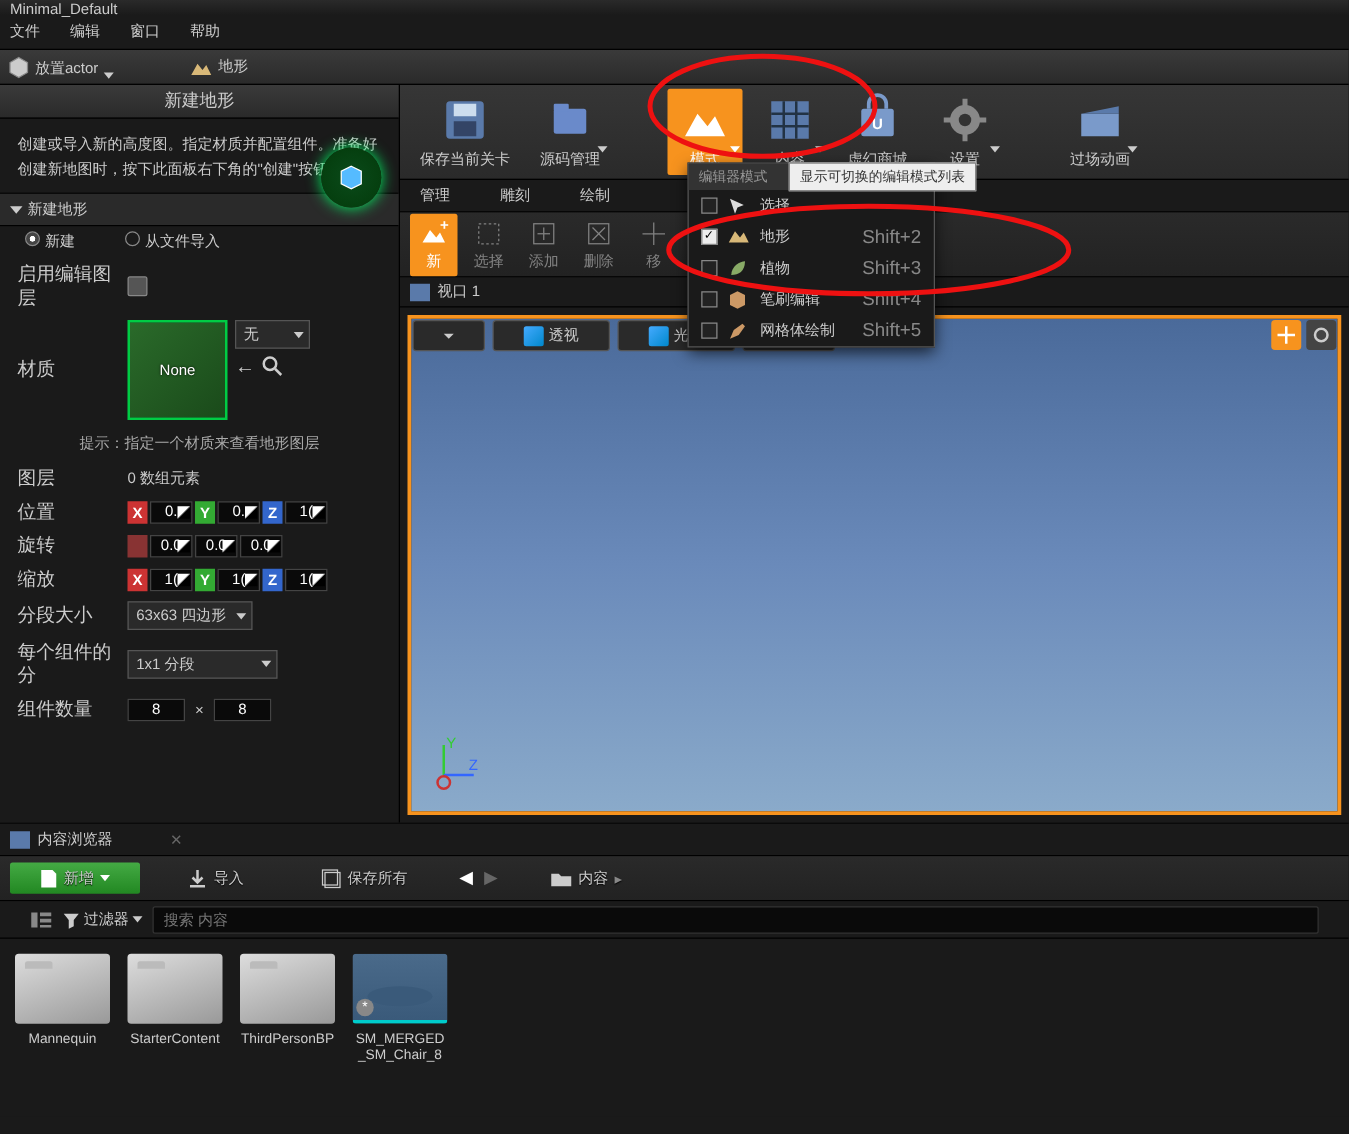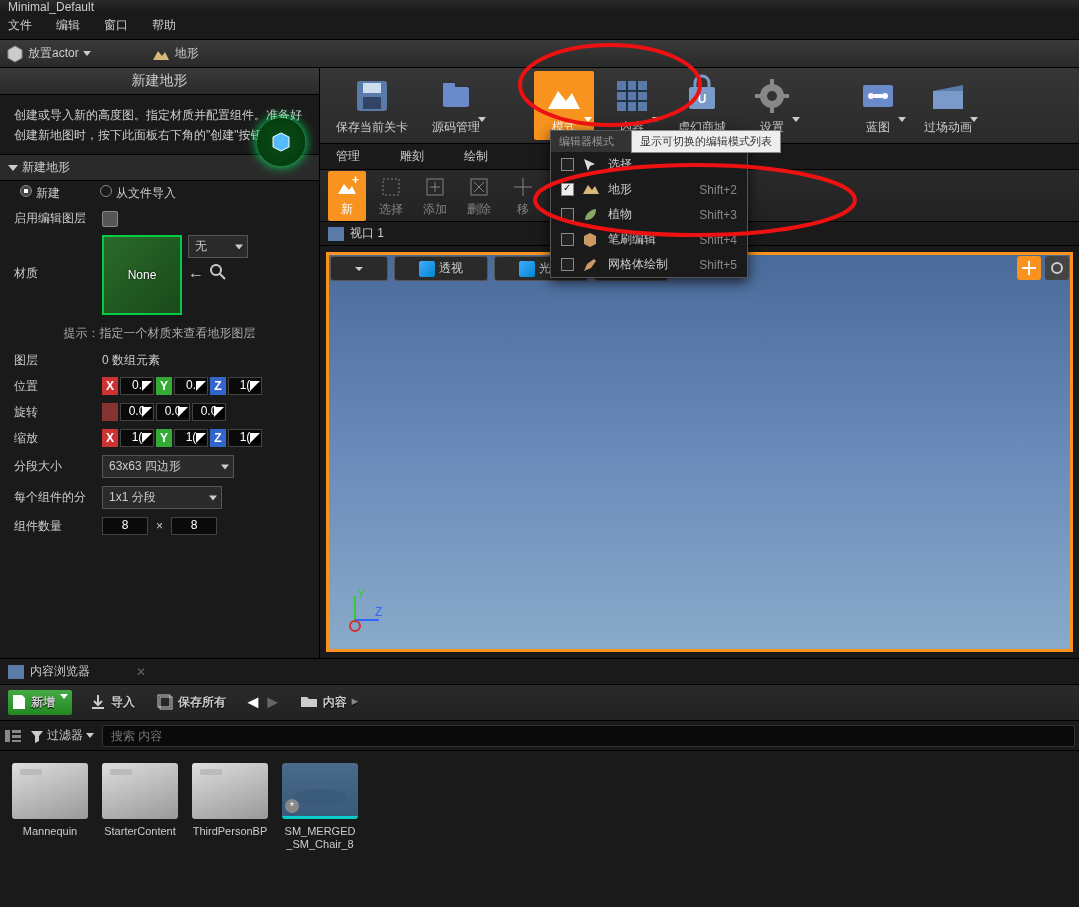--- a/index.html
+++ b/index.html
@@ -1,33 +1,33 @@
 <!DOCTYPE html>
 <html><head>
 <meta charset="utf-8">
 <style>
 *{box-sizing:border-box;margin:0;padding:0;font-family:"Microsoft YaHei",sans-serif;font-size:12px;color:#ccc;user-select:none}
 body{background:#1a1a1a;width:1079px;height:907px;overflow:hidden;position:relative}
 .titlebar{height:12px;background:linear-gradient(#2a2a2a,#1a1a1a);padding:0 8px;display:flex;align-items:flex-start;gap:6px}
 .menubar{height:28px;background:#1a1a1a;display:flex;align-items:center;padding:0 8px;gap:24px;border-bottom:1px solid #000}
 .menubar span{cursor:pointer}
 .topstrip{height:28px;background:linear-gradient(#3a3a3a,#2a2a2a);display:flex;align-items:center;padding:0 6px;gap:10px;border-bottom:1px solid #000}
-.topstrip .grp{display:flex;align-items:center;gap:4px;font-size:13px}
+.topstrip .grp{display:flex;align-items:flex-end;gap:4px;font-size:13px}
 .main{display:flex;height:590px}
 .leftpanel{width:320px;background:#1a1a1a;border-right:1px solid #000;position:relative;overflow:hidden}
 .lp-header{background:linear-gradient(#3a3a3a,#2a2a2a);text-align:center;padding:4px;font-size:14px;border-bottom:1px solid #000}
 .lp-desc{padding:10px 14px;font-size:13px;line-height:1.5;position:relative}
 .lp-cube{position:absolute;right:14px;bottom:-12px;width:48px;height:48px;border-radius:50%;background:radial-gradient(circle,#0a4a1a,#033a0a);box-shadow:0 0 12px #0f6;display:flex;align-items:center;justify-content:center}
 .lp-section{background:#2a2a2a;padding:4px 8px;display:flex;align-items:center;gap:4px;border-top:1px solid #000;border-bottom:1px solid #000}
 .lp-section .arrow{width:0;height:0;border-left:5px solid transparent;border-right:5px solid transparent;border-top:6px solid #ccc}
 .lp-radio-row{display:flex;gap:40px;padding:4px 20px;}
 .radio{width:12px;height:12px;border-radius:50%;border:1px solid #888;display:inline-block;margin-right:4px}
 .radio.on{background:radial-gradient(circle,#fff 30%,#444 35%)}
 .lp-row{display:flex;align-items:center;padding:4px 14px;gap:8px}
-.lp-label{width:80px;font-size:12px}
+.lp-label{width:80px;font-size:15px}
 .chk{width:16px;height:16px;background:#555;border:1px solid #888;border-radius:2px}
 .mat-swatch{width:80px;height:80px;background:linear-gradient(135deg,#2a6a2a,#1a4a1a);border:2px solid #0c4;display:flex;align-items:center;justify-content:center;color:#fff;text-shadow:0 0 2px #000}
 .dd{background:#2a2a2a;border:1px solid #555;padding:2px 18px 2px 6px;position:relative;min-width:60px}
 .dd::after{content:"";position:absolute;right:4px;top:50%;transform:translateY(-50%);border-left:4px solid transparent;border-right:4px solid transparent;border-top:5px solid #ccc}
 .hint{text-align:center;padding:6px;color:#aaa;font-size:12px}
 .vec-row{display:flex;align-items:center;gap:2px}
 .vec-lbl{width:16px;height:18px;display:flex;align-items:center;justify-content:center;color:#fff;font-weight:bold}
 .vx{background:#c33}.vy{background:#3a3}.vz{background:#36c}
 .vec-in{width:34px;height:18px;background:#0a0a0a;border:1px solid #444;text-align:center;color:#fff;position:relative}
 .vec-in::after{content:"";position:absolute;right:1px;top:3px;width:10px;height:10px;background:linear-gradient(135deg,#fff 45%,#000 55%)}
@@ -56,27 +56,27 @@
 .viewport{position:absolute;inset:6px;top:6px;border:3px solid #f7931e;background:linear-gradient(180deg,#4a6a9a 0%,#6a8aba 50%,#8aaaca 100%)}
 .gizmo{position:absolute;left:14px;bottom:14px}
 .dropdown{position:absolute;background:#1a1a1a;border:1px solid #555;box-shadow:0 4px 12px rgba(0,0,0,.7);z-index:50}
 .dropdown .hdr{background:#333;padding:3px 8px;font-size:11px;color:#999}
 .dropdown .tooltip{position:absolute;background:#eee;color:#333;padding:3px 8px;font-size:11px;white-space:nowrap;border:1px solid #888}
 .dropdown .item{display:flex;align-items:center;gap:8px;padding:4px 10px}
 .dropdown .item .ck{width:13px;height:13px;border:1px solid #888;background:#222}
 .dropdown .item .ck.on{background:#eee;position:relative}
 .dropdown .item .ck.on::after{content:"✓";position:absolute;color:#000;font-size:10px;left:1px;top:-2px}
 .dropdown .item .ic{width:18px;height:16px}
-.dropdown .item .sc{margin-left:auto;color:#888;font-size:12px}
+.dropdown .item .sc{margin-left:auto;color:#888;font-size:15px}
 .contentbrowser{height:235px;background:#1a1a1a;border-top:1px solid #000}
 .cb-tab{height:26px;background:#1a1a1a;display:flex;align-items:center;padding:0 8px;gap:6px;border-bottom:1px solid #000}
 .cb-toolbar{height:36px;background:linear-gradient(#2a2a2a,#222);display:flex;align-items:center;padding:0 8px;gap:14px;border-bottom:1px solid #000}
-.cb-btn{display:flex;align-items:flex-start;gap:5px;padding:4px 4px;font-size:13px;font-weight:bold;text-shadow:0 1px 1px #000}
+.cb-btn{display:flex;align-items:center;gap:5px;padding:4px 24px;font-size:13px;font-weight:normal;text-shadow:0 1px 1px #000}
 .cb-btn.green{background:linear-gradient(#4a4,#282);border-radius:2px;color:#fff}
-.cb-filter{height:30px;background:#1a1a1a;display:flex;align-items:center;padding:0 4px;gap:8px;border-bottom:1px solid #000}
+.cb-filter{height:30px;background:#1a1a1a;display:flex;align-items:center;padding:0 24px;gap:8px;border-bottom:1px solid #000}
 .cb-search{flex:1;background:#0a0a0a;border:1px solid #333;padding:3px 8px;color:#666;border-radius:2px}
 .cb-assets{display:flex;gap:14px;padding:12px;overflow:hidden}
 .asset{display:flex;flex-direction:column;align-items:center;gap:6px;width:76px}
 .asset .thumb{width:76px;height:56px;background:linear-gradient(160deg,#ddd,#999);border-radius:3px;position:relative}
 .asset .thumb::before{content:"";position:absolute;left:8px;top:6px;width:22px;height:6px;background:#bbb;border-radius:2px 2px 0 0}
 .asset .thumb.mesh{background:linear-gradient(#4a6a8a,#3a5a7a);border-bottom:3px solid #0cc}
 .asset .thumb.mesh::before{display:none}
 .asset .lbl{font-size:11px;text-align:center;word-break:break-all;line-height:1.2}
 .annot{position:absolute;pointer-events:none;z-index:100}
 svg{overflow:visible}
@@ -186,21 +186,21 @@
         <span class="vec-lbl vx">X</span>
           <span class="vec-in">1(</span>
         <span class="vec-lbl vy">Y</span>
           <span class="vec-in">1(</span>
         <span class="vec-lbl vz">Z</span>
           <span class="vec-in">1(</span>
       </div>
     </div>
     <div class="lp-row">
       <span class="lp-label">分段大小</span>
-      <div class="dd" style="width:132px">63x63 四边形</div>
+      <div class="dd" style="width:100px">63x63 四边形</div>
     </div>
     <div class="lp-row">
       <span class="lp-label">每个组件的分</span>
       <div class="dd" style="width:120px">1x1 分段</div>
     </div>
     <div class="lp-row">
       <span class="lp-label">组件数量</span>
       <span class="spin">8</span>
       <span>×</span>
       <span class="spin">8</span>
@@ -272,32 +272,20 @@
                 <rect x="17" y="28" width="4" height="8"></rect>
                 <rect x="2" y="17" width="8" height="4"></rect>
                 <rect x="28" y="17" width="8" height="4"></rect>
               </g>
             </svg>
           </div>
         <span>设置</span>
           <span class="tb-dd"></span>
       </div>
       <div style="width:30px"></div>
-      <div class="tb-btn">
-        <div class="tb-icon">
-            <svg width="38" height="38">
-              <rect x="4" y="8" width="30" height="22" rx="2" fill="#6a8aca"></rect>
-              <circle cx="12" cy="19" r="3" fill="#fff"></circle>
-              <circle cx="26" cy="19" r="3" fill="#fff"></circle>
-              <rect x="15" y="17" width="8" height="4" fill="#fff"></rect>
-            </svg>
-          </div>
-        <span>蓝图</span>
-          <span class="tb-dd"></span>
-      </div>
       <div class="tb-btn">
         <div class="tb-icon">
             <svg width="38" height="38">
               <rect x="4" y="14" width="30" height="18" fill="#7a9aca"></rect>
               <path d="M4 14l30-6v6z" fill="#5a7aaa"></path>
             </svg>
           </div>
         <span>过场动画</span>
           <span class="tb-dd"></span>
       </div>

